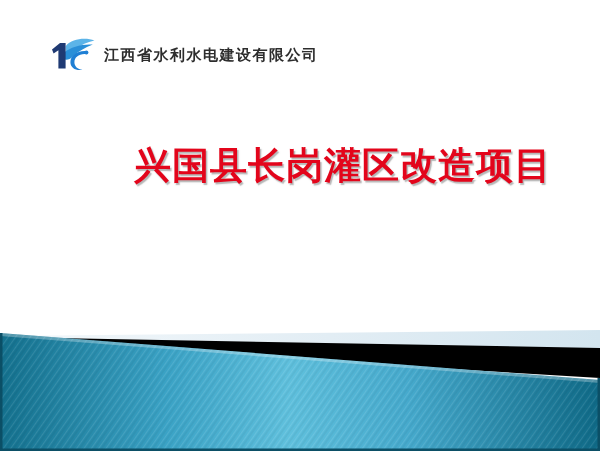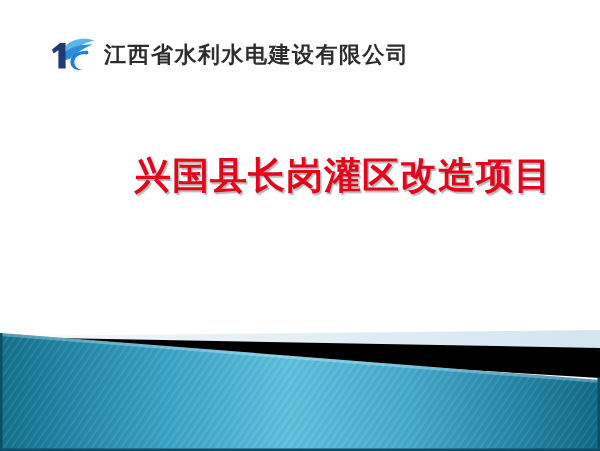--- a/index.html
+++ b/index.html
@@ -30,35 +30,35 @@
     gap: 8px;
     height: 44px;
   }
   .logo-mark {
     width: 48px;
     height: 40px;
     flex: 0 0 auto;
     display: block;
   }
   .company-name {
-    font-size: 22px;
+    font-size: 15px;
     font-weight: bold;
     color: #2d2d2d;
     letter-spacing: 1.5px;
     white-space: nowrap;
     line-height: 1;
     font-family: "DejaVu Sans", "Liberation Sans", sans-serif;
   }
 
   
   .title-block {
     position: absolute;
     left: 40px;
     right: 48px;
-    top: 150px;
+    top: 140px;
     text-align: right;
   }
   .title-line {
     display: block;
     font-size: 37px;
     font-weight: bold;
     color: #e3051b;
     line-height: 1.38;
     letter-spacing: 1px;
     white-space: nowrap;

